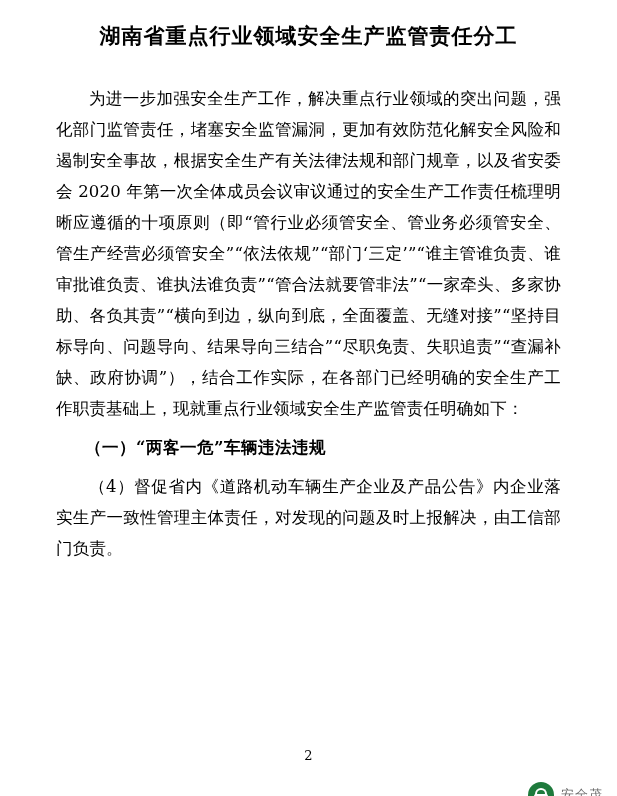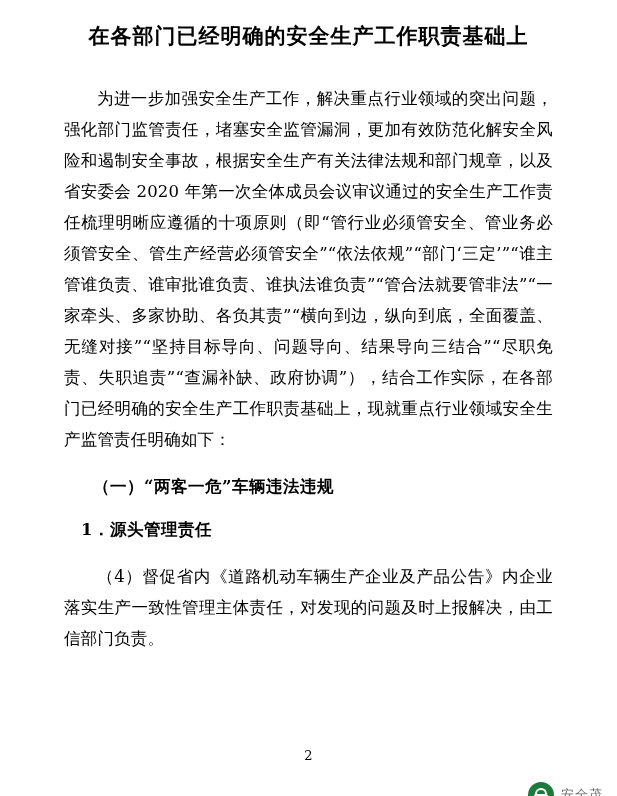--- a/index.html
+++ b/index.html
@@ -29,38 +29,38 @@
     letter-spacing: 1px;
     margin-top: 22px;
     margin-bottom: 0;
     line-height: 1.3;
     font-family: "DejaVu Serif", "Liberation Serif", serif;
   }
   .body-block {
     margin-top: 34px;
   }
   p.para {
-    margin: 16px;
+    margin: 8px;
     font-size: 16.5px;
     line-height: 31px;
     text-align: justify;
     text-justify: inter-ideograph;
     text-indent: 2em;
     letter-spacing: 0.2px;
   }
   p.heading1 {
     margin: 0;
     font-size: 16.5px;
     line-height: 31px;
     font-weight: bold;
     text-indent: 2em;
     letter-spacing: 0.5px;
   }
   p.heading2 {
-    margin: 12px;
+    margin: 4px;
     font-size: 16.5px;
     line-height: 31px;
     font-weight: bold;
     text-indent: 2em;
     letter-spacing: 0.5px;
   }
   p.heading3 {
     margin: 0;
     font-size: 16.5px;
     line-height: 31px;
@@ -120,26 +120,25 @@
     color: #6b6b6b;
     font-family: "DejaVu Sans", "Liberation Sans", sans-serif;
     letter-spacing: 1px;
   }
 </style>
 </head>
 <body>
 
 <div class="page">
 
-  <h1 class="doc-title">在各部门已经明确的安全生产工作职责基础上</h1>
+  <h1 class="doc-title">湖南省重点行业领域安全生产监管责任分工</h1>
 
   <div class="body-block">
     <p class="para">为进一步加强安全生产工作，解决重点行业领域的突出问题，强化部门监管责任，堵塞安全监管漏洞，更加有效防范化解安全风险和遏制安全事故，根据安全生产有关法律法规和部门规章，以及省安委会 2020 年第一次全体成员会议审议通过的安全生产工作责任梳理明晰应遵循的十项原则（即“管行业必须管安全、管业务必须管安全、管生产经营必须管安全”“依法依规”“部门‘三定’”“谁主管谁负责、谁审批谁负责、谁执法谁负责”“管合法就要管非法”“一家牵头、多家协助、各负其责”“横向到边，纵向到底，全面覆盖、无缝对接”“坚持目标导向、问题导向、结果导向三结合”“尽职免责、失职追责”“查漏补缺、政府协调”），结合工作实际，在各部门已经明确的安全生产工作职责基础上，现就重点行业领域安全生产监管责任明确如下：</p>
     <p class="heading2">（一）“两客一危”车辆违法违规</p>
-    <p class="heading3">1．源头管理责任</p>
     <p class="para">（4）督促省内《道路机动车辆生产企业及产品公告》内企业落实生产一致性管理主体责任，对发现的问题及时上报解决，由工信部门负责。</p>
   </div>
 
   <div class="page-number">2</div>
 
   <div class="footer-brand">
     <span class="brand-logo"></span>
     <span class="brand-text">安全茂</span>
   </div>
 

